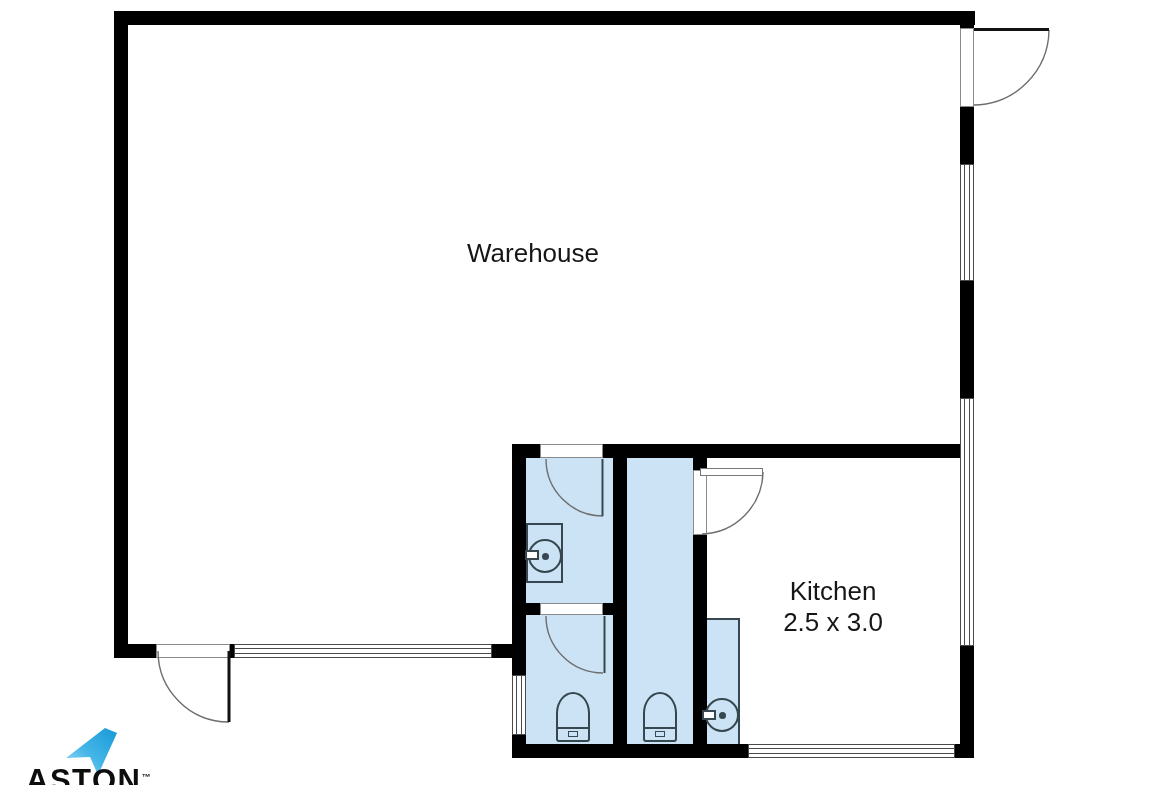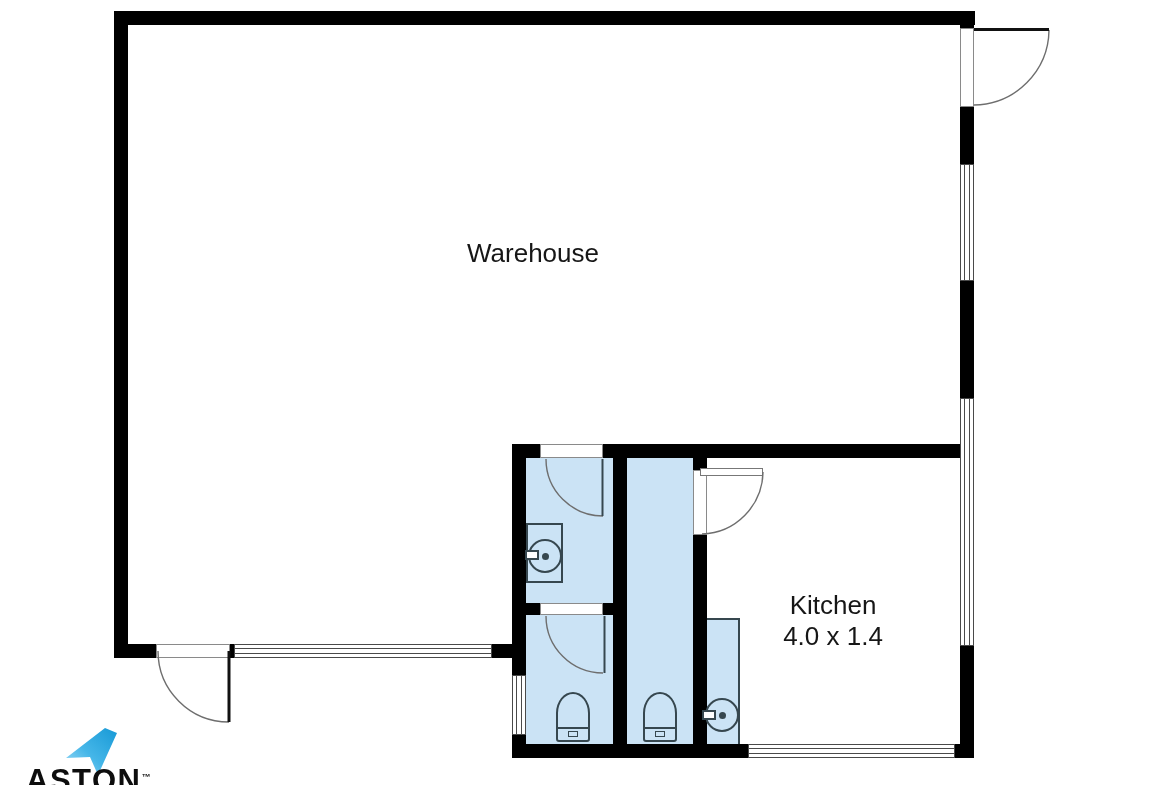--- a/index.html
+++ b/index.html
@@ -113,23 +113,23 @@
     <div class="tbtn"></div>
   </div>
 
   <div class="fix sinkcircle" style="left:705px;top:698px;width:34px;height:34px;"></div>
   <div class="sinkdot" style="left:719px;top:712px;"></div>
   <div class="tap" style="left:702px;top:710px;width:14px;height:10px;"></div>
 
   <div class="roomlabel" style="left:533px;top:238px;">
     <div>Warehouse</div>
   </div>
-  <div class="roomlabel" style="left:833px;top:576px;margin-top:14px;">
+  <div class="roomlabel" style="left:833px;top:576px;">
     <div>Kitchen</div>
-    <div>4.0 x 1.4</div>
+    <div>2.5 x 3.0</div>
   </div>
 
   <svg class="overlay" width="1170" height="785">
     <defs>
       <linearGradient id="astonGrad" x1="0" y1="1" x2="1" y2="0">
         <stop offset="0" stop-color="#A6DFF8"></stop>
         <stop offset="0.45" stop-color="#45B6E8"></stop>
         <stop offset="1" stop-color="#1799D6"></stop>
       </linearGradient>
     </defs>

